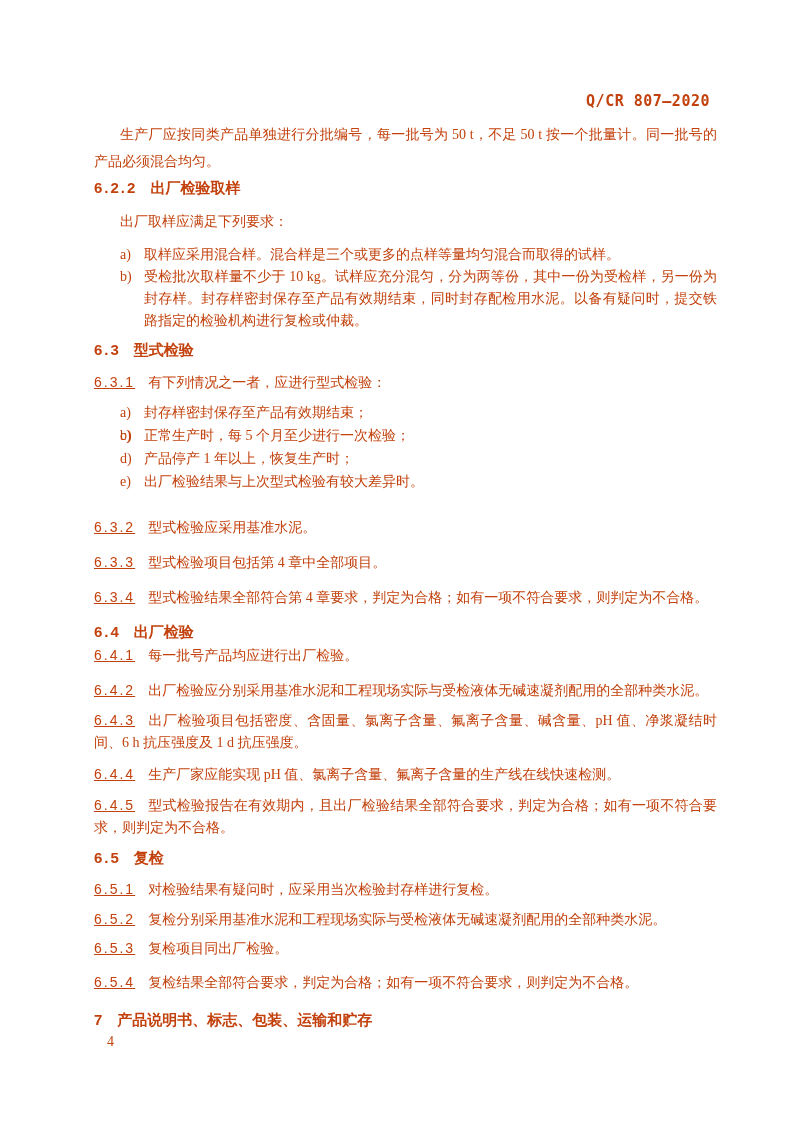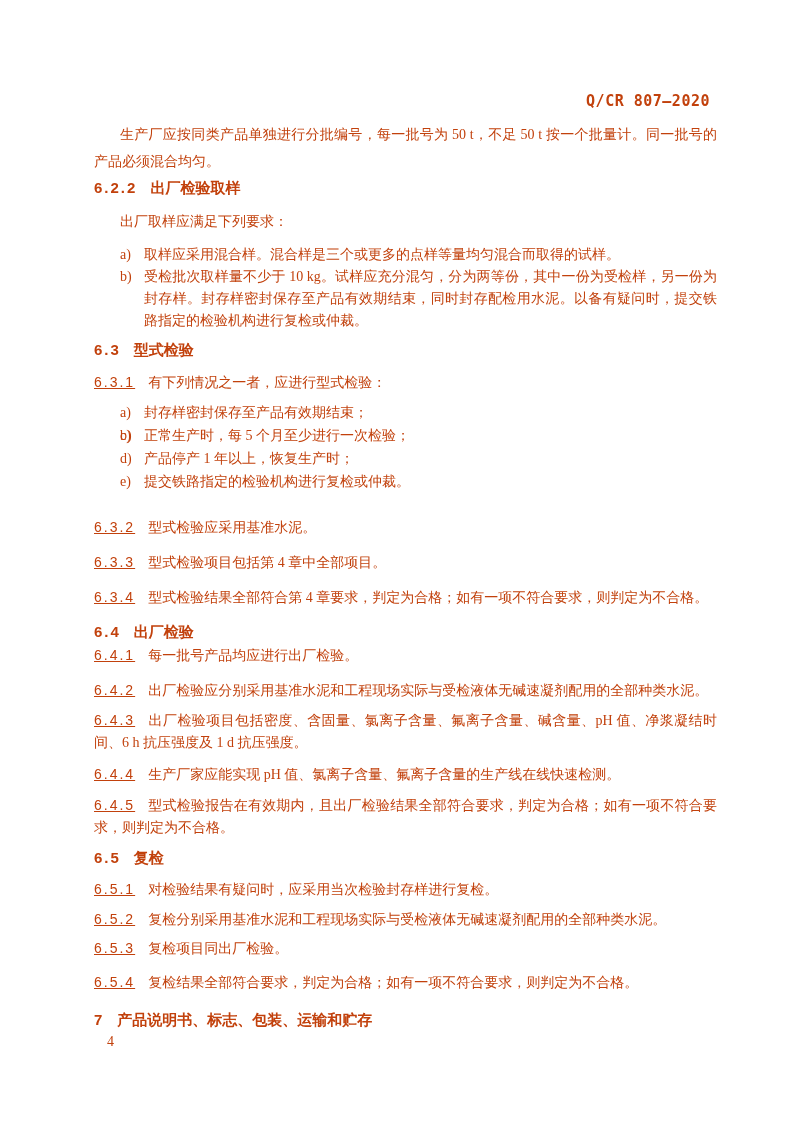--- a/index.html
+++ b/index.html
@@ -120,21 +120,21 @@
     <div class="li">
       <span class="li-label">b)</span>
     </div>
     <div class="li">
       <span class="li-label">c)</span><span>正常生产时，每 5 个月至少进行一次检验；</span>
     </div>
     <div class="li">
       <span class="li-label">d)</span><span>产品停产 1 年以上，恢复生产时；</span>
     </div>
     <div class="li">
-      <span class="li-label">e)</span><span>提交铁路指定的检验机构进行复检或仲裁。</span>
+      <span class="li-label">e)</span><span>出厂检验结果与上次型式检验有较大差异时。</span>
     </div>
   </div>
 
   <div class="blk clause" style="top:516px">
     <span class="c-num">6.3.2</span><span>型式检验应采用基准水泥。</span>
   </div>
 
   <div class="blk clause" style="top:551px">
     <span class="c-num">6.3.3</span><span>型式检验项目包括第 4 章中全部项目。</span>
   </div>

